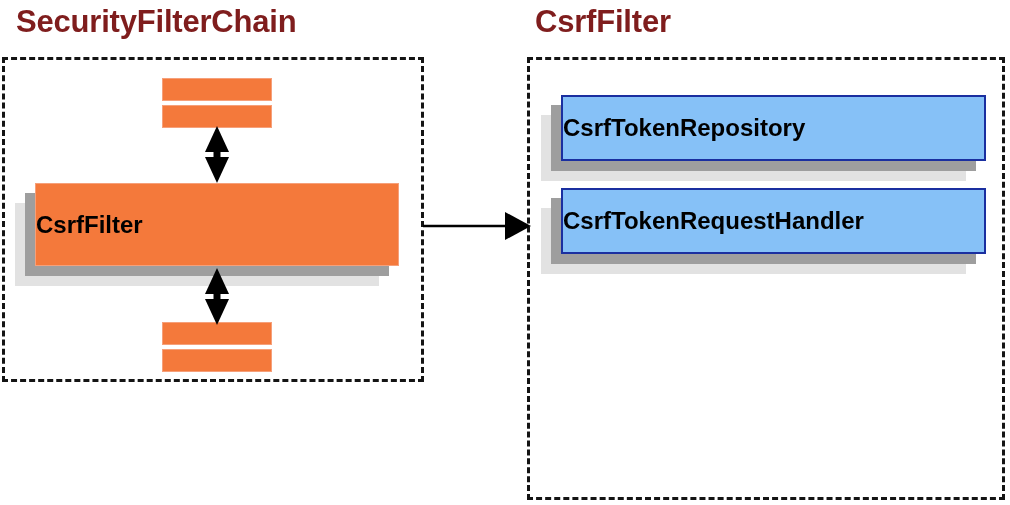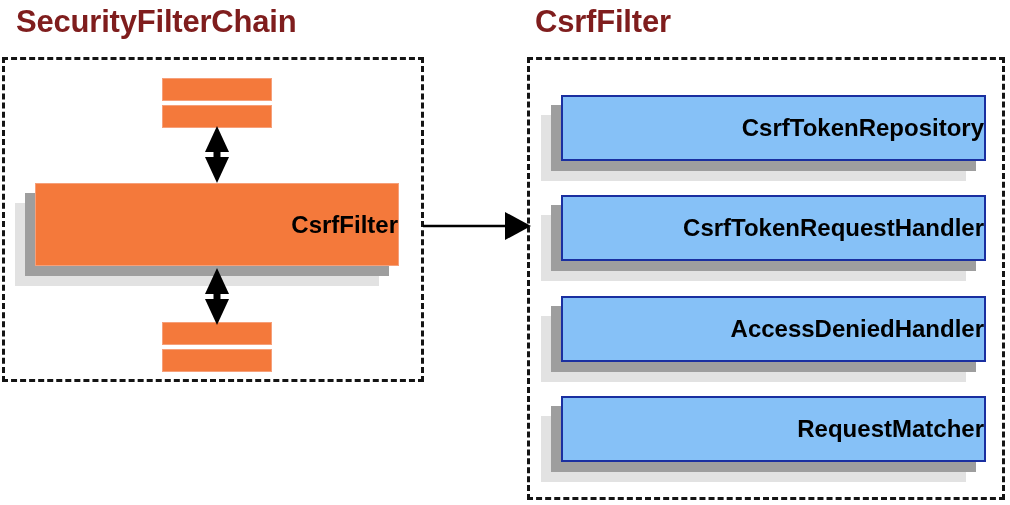--- a/index.html
+++ b/index.html
@@ -67,21 +67,21 @@
     background: #e2e2e2;
     transform: translate(-20px, 20px);
   }
   .card .shadow-near {
     background: #9e9e9e;
     transform: translate(-10px, 10px);
   }
   .card .face {
     display: flex;
     align-items: center;
-    justify-content: flex-end;
+    justify-content: flex-start;
   }
   .card .label {
     font-weight: bold;
     color: #000000;
     white-space: nowrap;
     text-align: center;
   }
 
   
   .card.orange .face {
@@ -114,21 +114,21 @@
     left: 35px; top: 183px;
     width: 364px; height: 83px;
   }
 
   #strip-top-1    { left: 162px; top: 78px;  width: 110px; height: 23px; }
   #strip-top-2    { left: 162px; top: 105px; width: 110px; height: 23px; }
   #strip-bottom-1 { left: 162px; top: 322px; width: 110px; height: 23px; }
   #strip-bottom-2 { left: 162px; top: 349px; width: 110px; height: 23px; }
 
   #card-csrftokenrepository    { left: 561px; top: 95px;  width: 425px; height: 66px; }
-  #card-csrftokenrequesthandler{ left: 561px; top: 195px; width: 425px; height: 66px; }
+  #card-csrftokenrequesthandler{ left: 561px; top: 188px; width: 425px; height: 66px; }
   #card-accessdeniedhandler    { left: 561px; top: 296px; width: 425px; height: 66px; }
   #card-requestmatcher         { left: 561px; top: 396px; width: 425px; height: 66px; }
 
   
   #arrow-layer {
     position: absolute;
     left: 0; top: 0;
     width: 1010px; height: 505px;
     pointer-events: none;
   }
@@ -169,35 +169,21 @@
   </div>
 
   <div class="card blue" id="card-csrftokenrequesthandler">
     <div class="shadow-far"></div>
     <div class="shadow-near"></div>
     <div class="face">
       <span class="label">CsrfTokenRequestHandler</span>
     </div>
   </div>
 
-  <div class="card blue" id="card-accessdeniedhandler">
-    <div class="shadow-far"></div>
-    <div class="shadow-near"></div>
-    <div class="face">
-      <span class="label">AccessDeniedHandler</span>
-    </div>
-  </div>
-
-  <div class="card blue" id="card-requestmatcher">
-    <div class="shadow-far"></div>
-    <div class="shadow-near"></div>
-    <div class="face">
-      <span class="label">RequestMatcher</span>
-    </div>
-  </div>
+
 
   <svg id="arrow-layer" viewBox="0 0 1010 505" width="1010" height="505">
 
     <g>
       <line x1="217" y1="140" x2="217" y2="174" stroke="#000000" stroke-width="7"></line>
       <polygon points="217,126 205,152 229,152" fill="#000000"></polygon>
       <polygon points="217,183 205,157 229,157" fill="#000000"></polygon>
     </g>
 
     <g>

